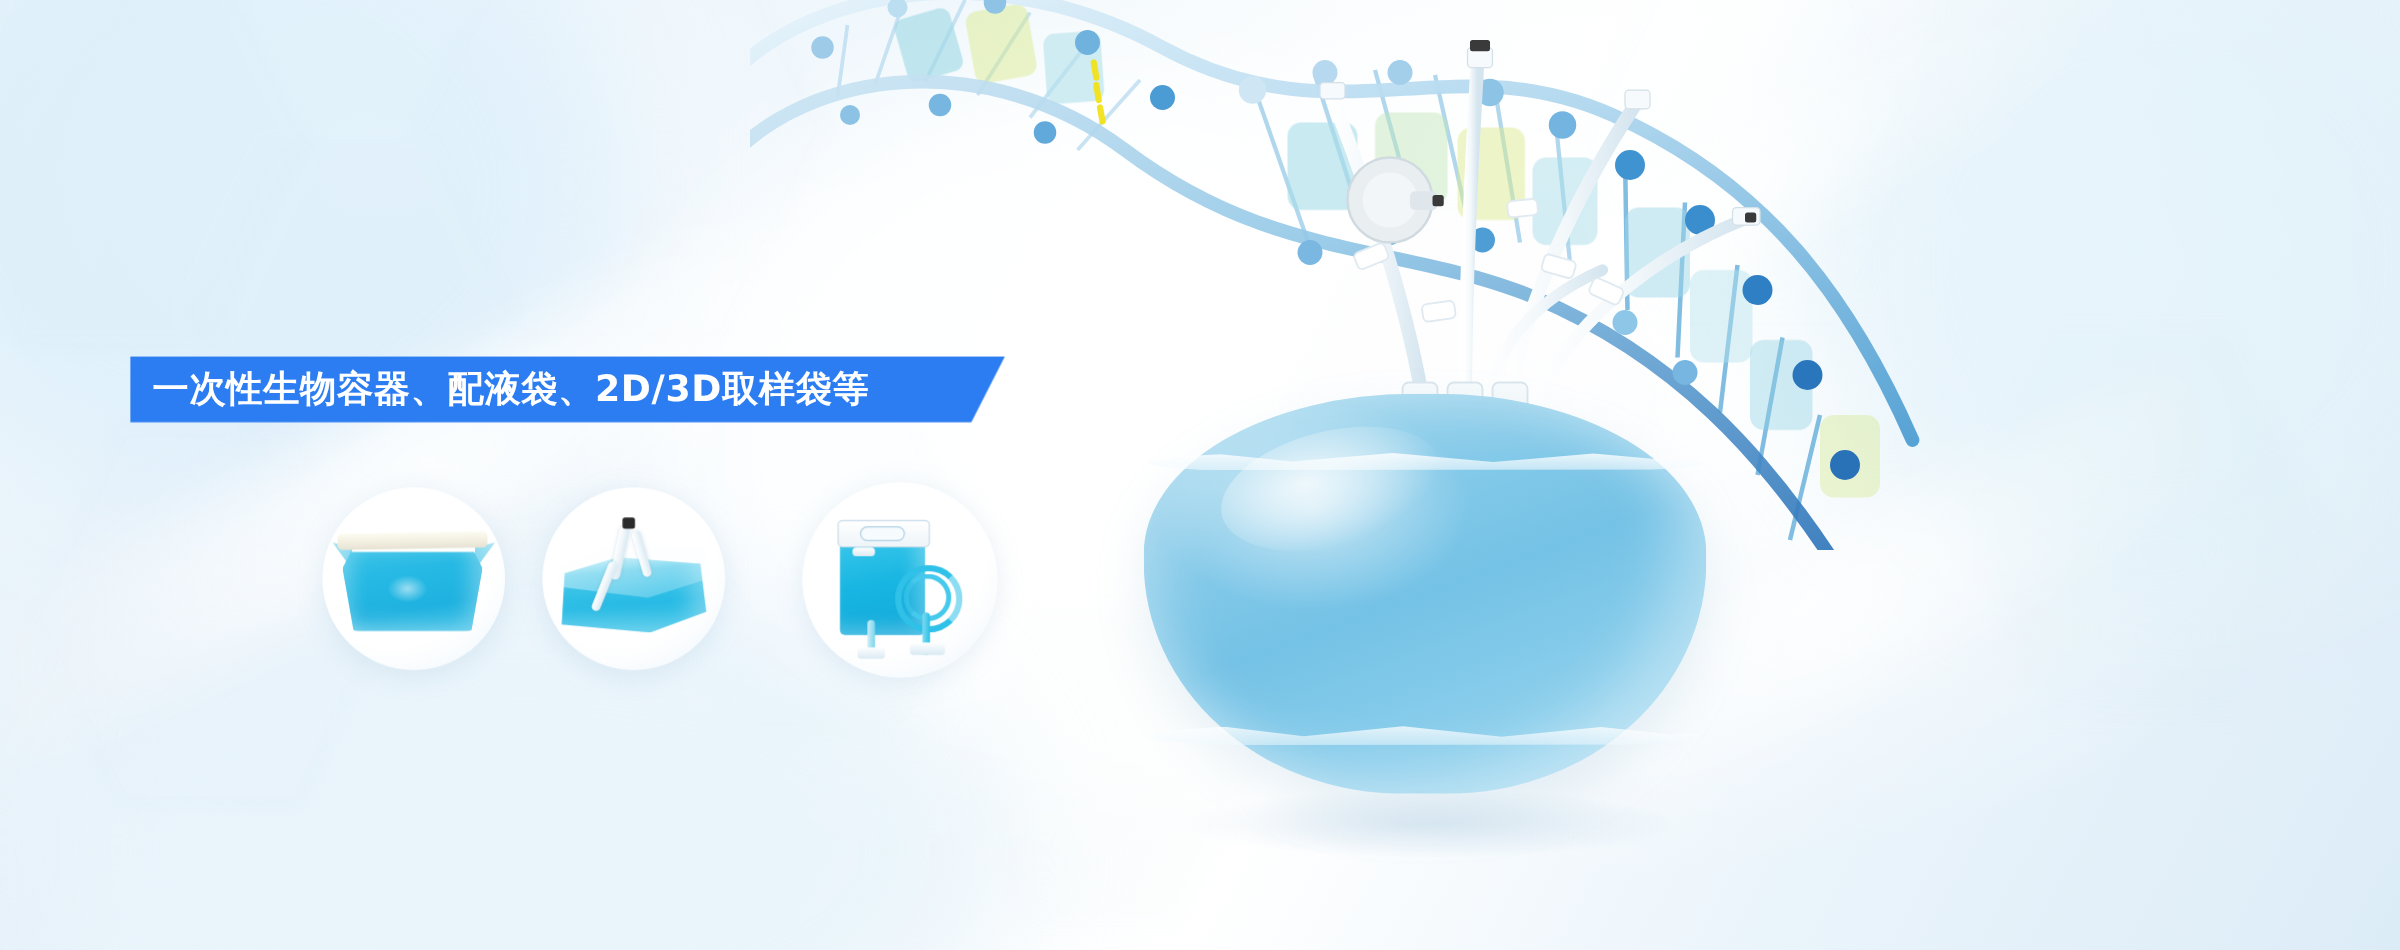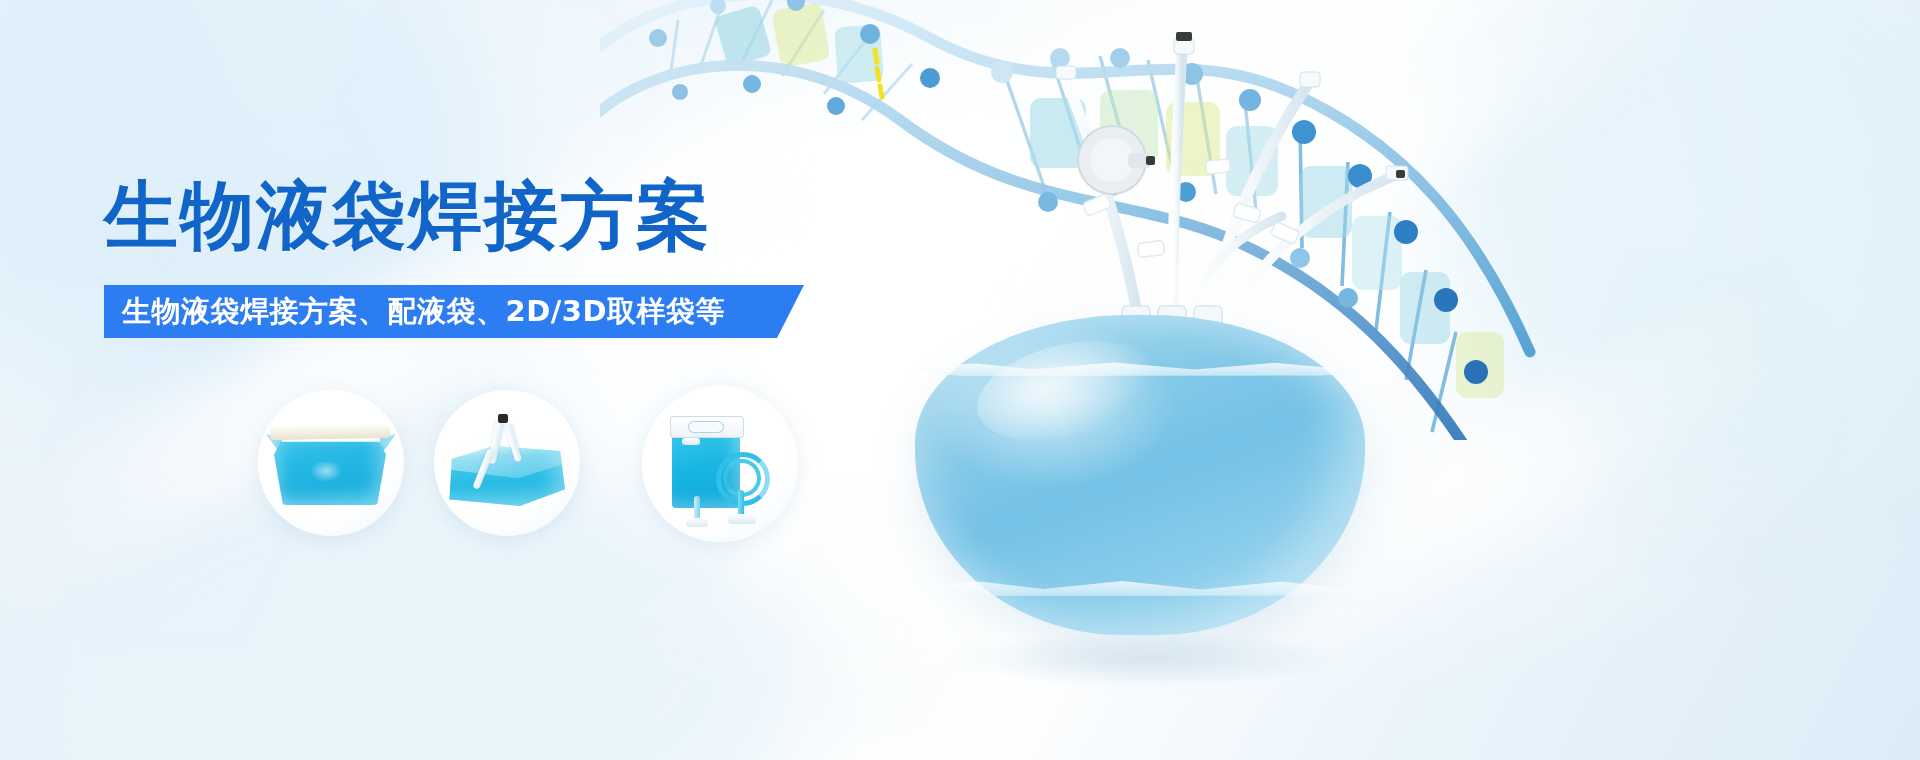--- a/index.html
+++ b/index.html
@@ -301,24 +301,23 @@
       <circle cx="704" cy="152" r="12" fill="#3f93d0"></circle>
       <circle cx="760" cy="196" r="12" fill="#3b8ecd"></circle>
       <circle cx="806" cy="252" r="12" fill="#2f7fc4"></circle>
       <circle cx="846" cy="320" r="12" fill="#2a76bd"></circle>
       <circle cx="876" cy="392" r="12" fill="#2a72b8"></circle>
       <circle cx="700" cy="278" r="10" fill="#8ec6e7"></circle>
       <circle cx="748" cy="318" r="10" fill="#76b6e0"></circle>
     </g>
   </svg>
 
-  <div class="headline">生物液袋焊接方案</div>
 
   <div class="ribbon">
-    <span class="ribbon-text">生物液袋焊接方案、配液袋、2D/3D取样袋等</span>
+    <span class="ribbon-text">一次性生物容器、配液袋、2D/3D取样袋等</span>
   </div>
 
   <div class="circle c1">
     <div class="bag1-earL"></div>
     <div class="bag1-earR"></div>
     <div class="bag1"></div>
     <div class="bag1-top"></div>
     <div class="bag1-gloss"></div>
   </div>
 

